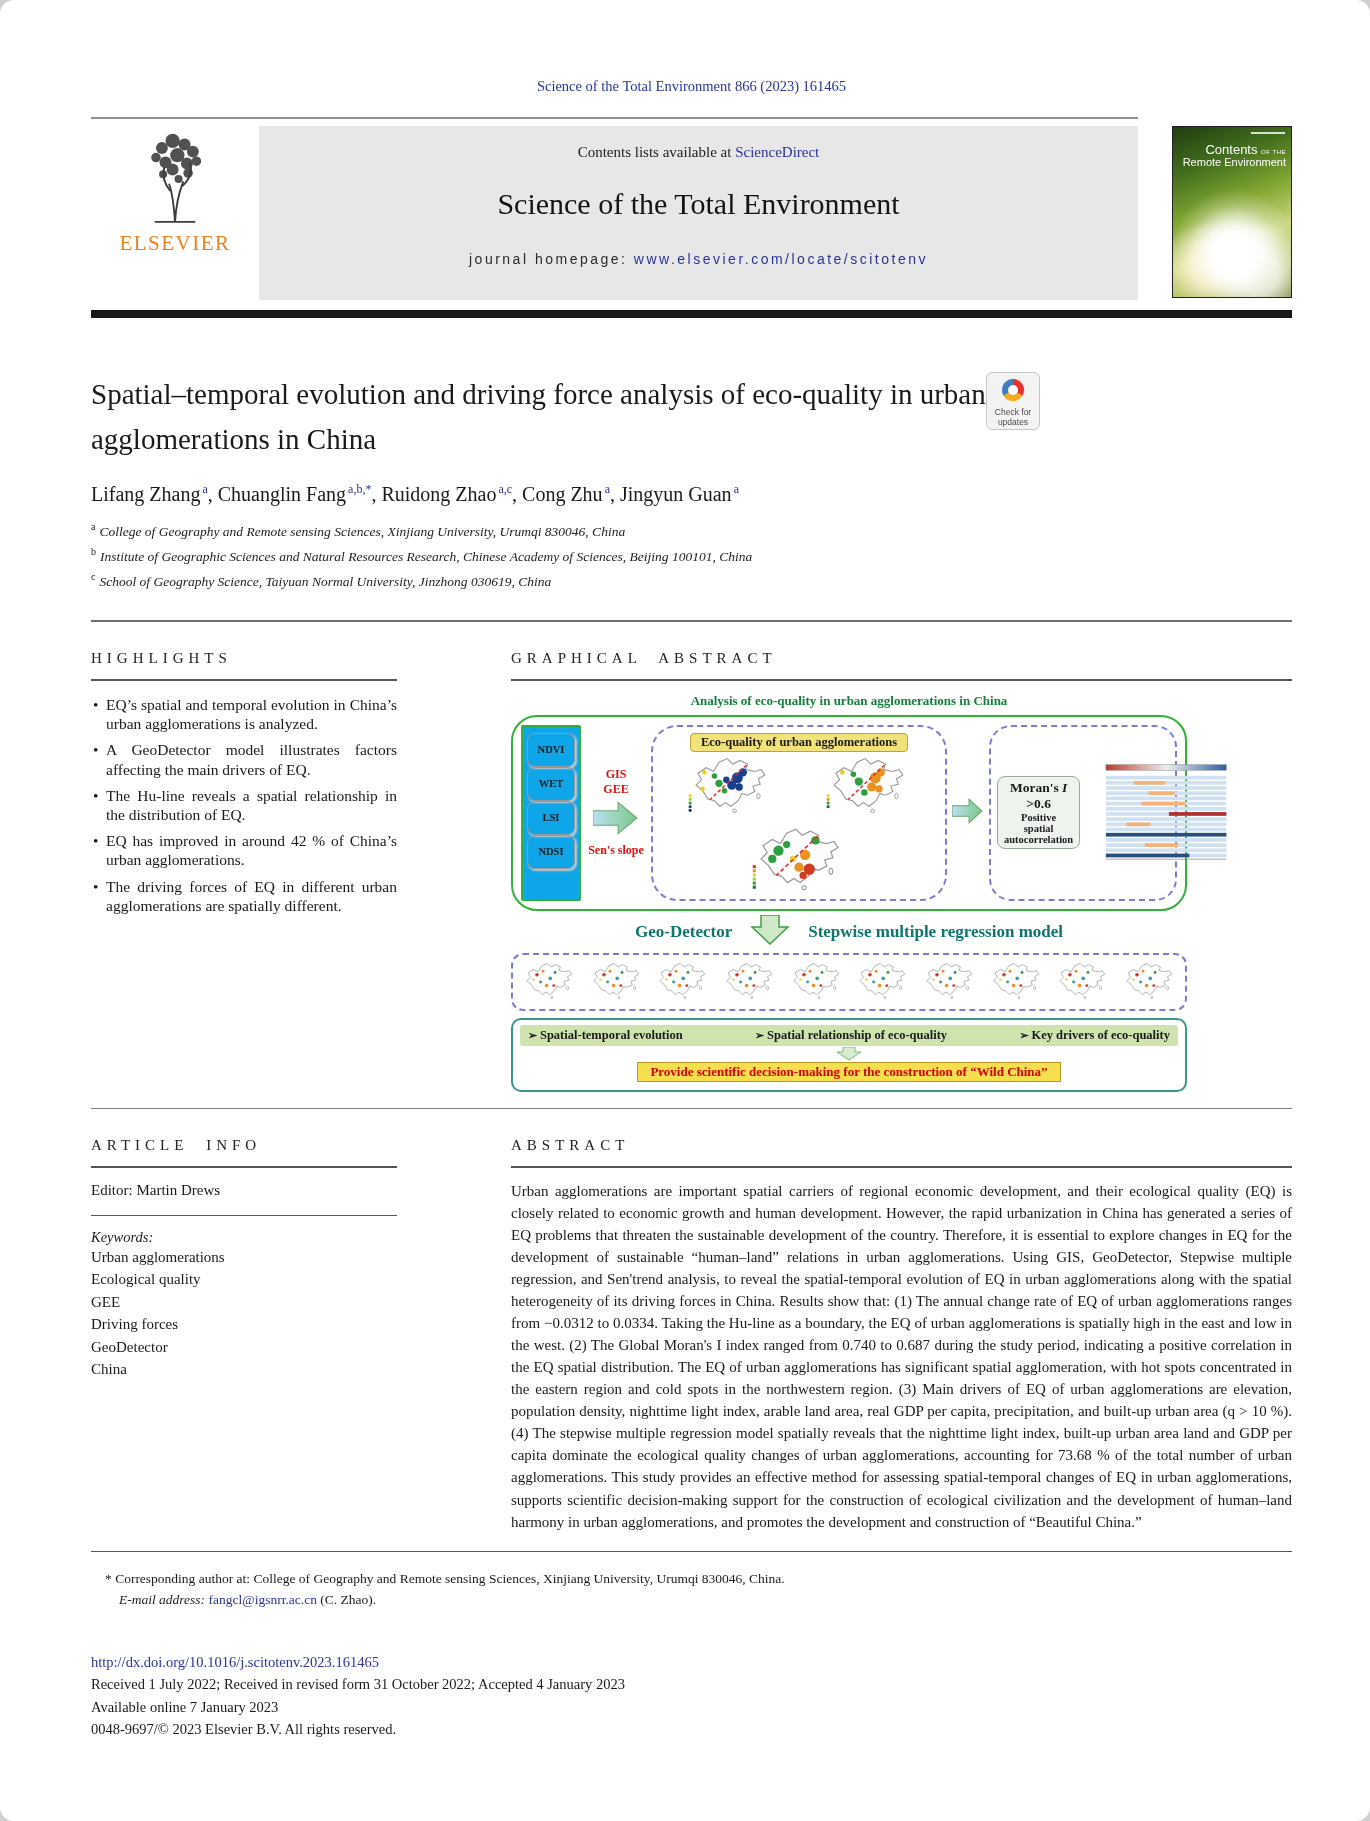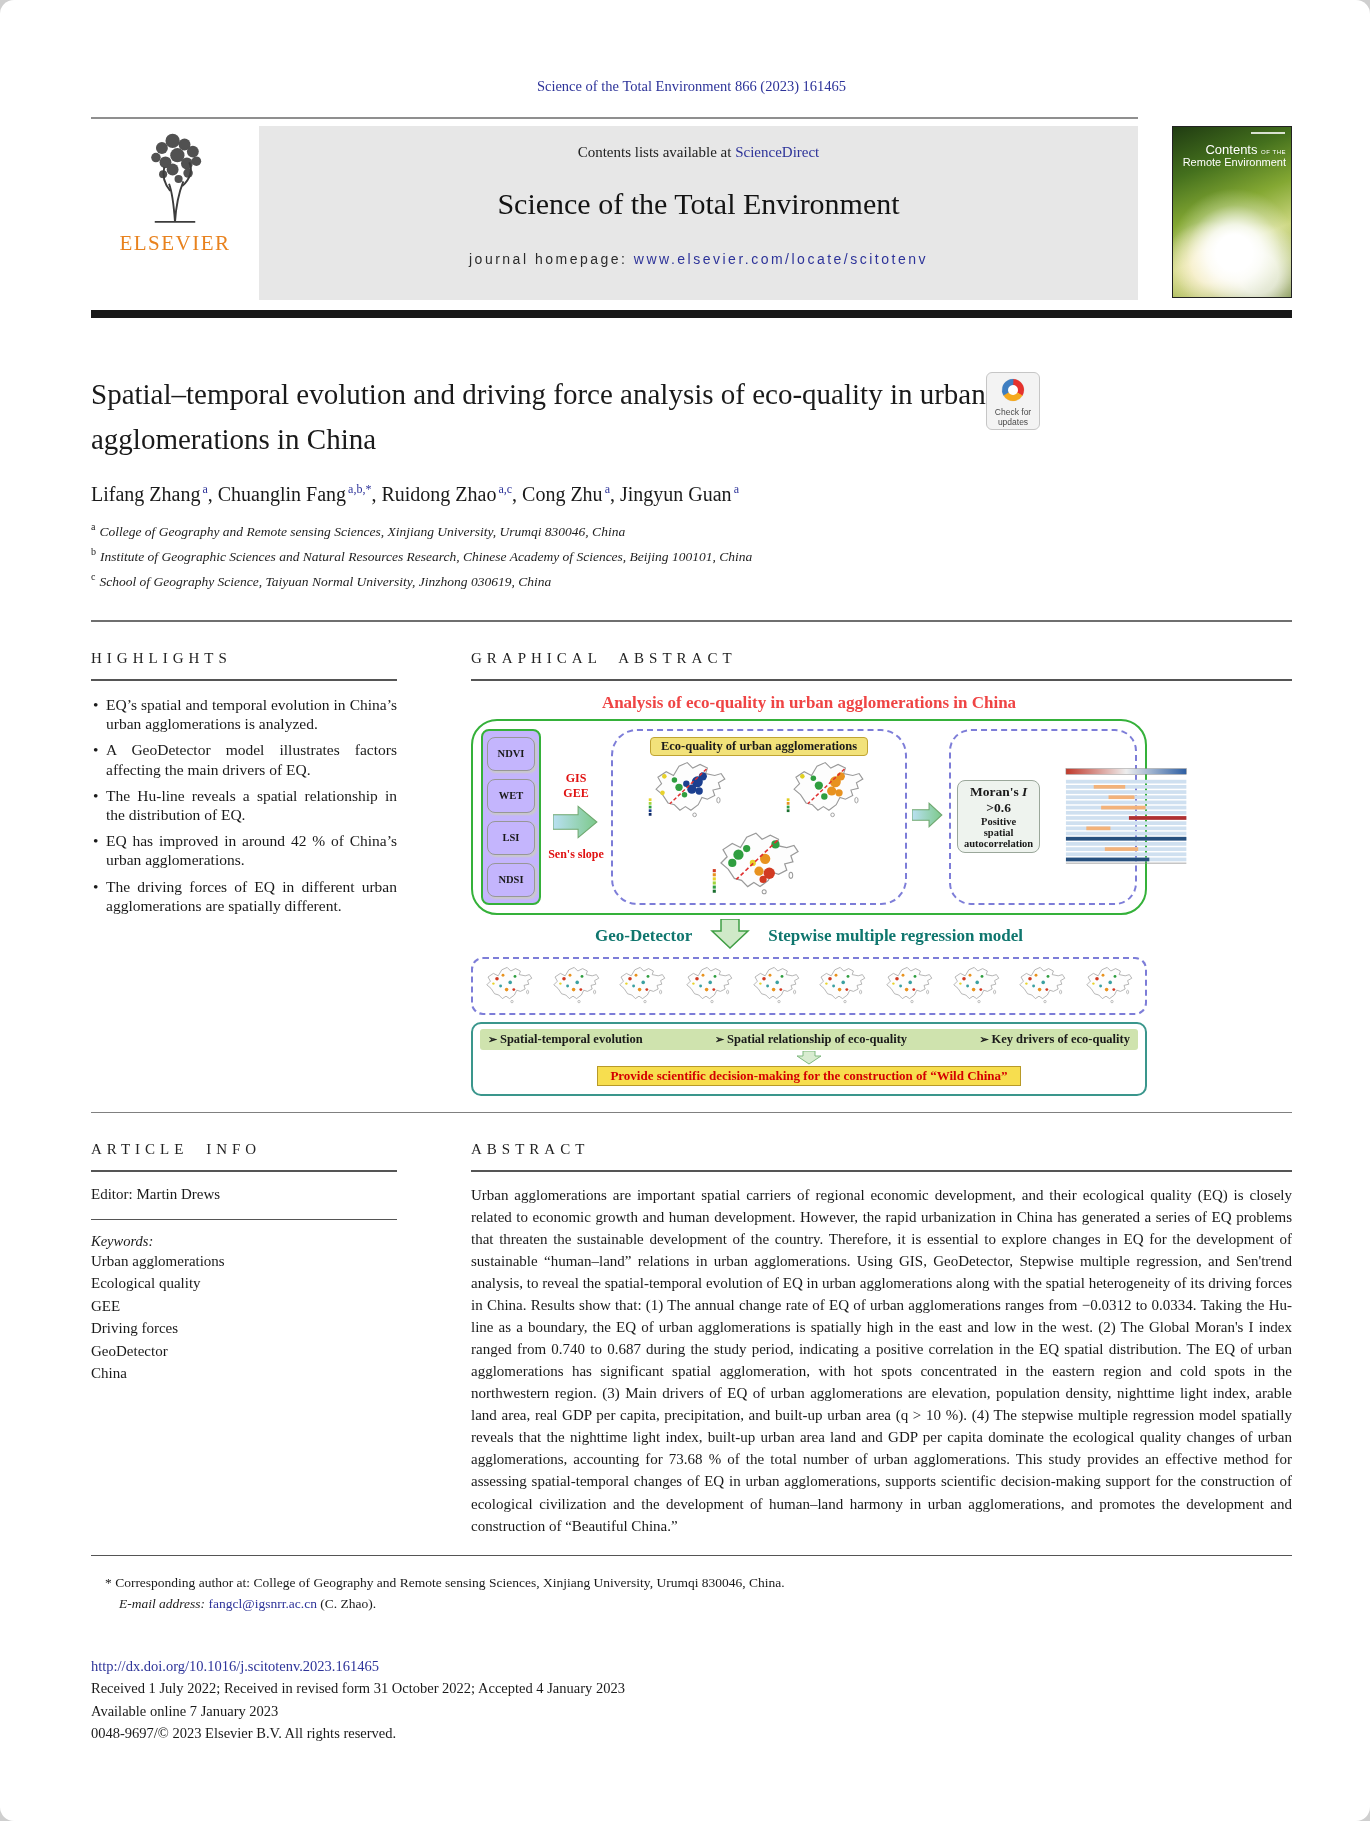--- a/index.html
+++ b/index.html
@@ -44,34 +44,34 @@
   .authors{margin-top:20px;font-size:20px;}
   .author::after{content:", ";}
   .author:last-child::after{content:"";}
   .author sup{font-size:12px;color:#2d3399;margin-left:2px;}
   .affils{margin-top:12px;font-style:italic;font-size:13.5px;line-height:1.7;color:#222;}
   .affil sup{font-style:normal;font-size:10px;margin-right:4px;}
 
   
   .rule-full{border-top:2px solid #6f6f6f;margin-top:26px;}
   .rule-thin{border-top:1.5px solid #808080;margin-top:16px;}
-  .cols{display:grid;grid-template-columns:306px 1fr;column-gap:74px;}
+  .cols{display:grid;grid-template-columns:306px 1fr;column-gap:114px;}
   .sec-heading{margin-top:28px;font-size:15px;letter-spacing:5px;word-spacing:9px;color:#222;}
   .heading-rule{border-top:2px solid #555;margin-top:12px;}
 
   
   .hl-list{margin:14px 0 0;padding:0;list-style:none;font-size:15.5px;line-height:1.24;text-align:justify;}
   .hl-list li{position:relative;padding-left:15px;margin-bottom:7px;}
   .hl-list li::before{content:"•";position:absolute;left:2px;top:0;}
 
   
   .figure{width:676px;margin-top:12px;font-family:"Liberation Serif","DejaVu Serif",serif;}
-  .fig-title{color:#ef4444;font-weight:bold;font-size:17px;text-align:center;}
+  .fig-title{color:#15803d;font-weight:bold;font-size:13px;text-align:center;}
   .fig-green-box{margin-top:6px;border:2.5px solid #35b13a;border-radius:26px;padding:8px 8px;display:flex;align-items:stretch;gap:5px;height:196px;box-sizing:border-box;}
-  .indices{border:2px solid #35b13a;border-radius:8px;padding:6px 4px;display:flex;flex-direction:column;justify-content:space-between;background:#c4b5fd;}
+  .indices{border:2px solid #35b13a;border-radius:2px;padding:6px 4px;display:flex;flex-direction:column;background:#0ea5e9;}
   .index-box{width:46px;height:32px;border:1.5px solid #979797;border-radius:8px;box-shadow:1.5px 1.5px 2px #c9c9c9;
     display:flex;align-items:center;justify-content:center;font-size:10.5px;font-weight:bold;}
   .pipeline{display:flex;flex-direction:column;align-items:center;justify-content:center;width:62px;}
   .red-label{color:#e01212;font-weight:bold;font-size:12px;line-height:1.25;text-align:center;}
   .eco-box{flex:1;border:2.5px dashed #7d7dd8;border-radius:26px;padding:6px 8px;display:flex;flex-direction:column;align-items:center;box-sizing:border-box;}
   .eco-header{background:#f2e27a;border:1px solid #c0a433;border-radius:4px;padding:1px 10px;font-weight:bold;font-size:12.5px;}
   .maps-top{display:flex;justify-content:space-around;width:100%;margin-top:2px;}
   .moran-box{width:188px;border:2.5px dashed #7d7dd8;border-radius:22px;padding:7px 6px;box-sizing:border-box;display:flex;flex-direction:row;align-items:center;}
   .moran-card{background:#eef3ee;border:1px solid #9aa79a;border-radius:8px;text-align:center;padding:3px 6px;width:160px;}
   .moran-l1{font-size:13.5px;font-weight:bold;}

